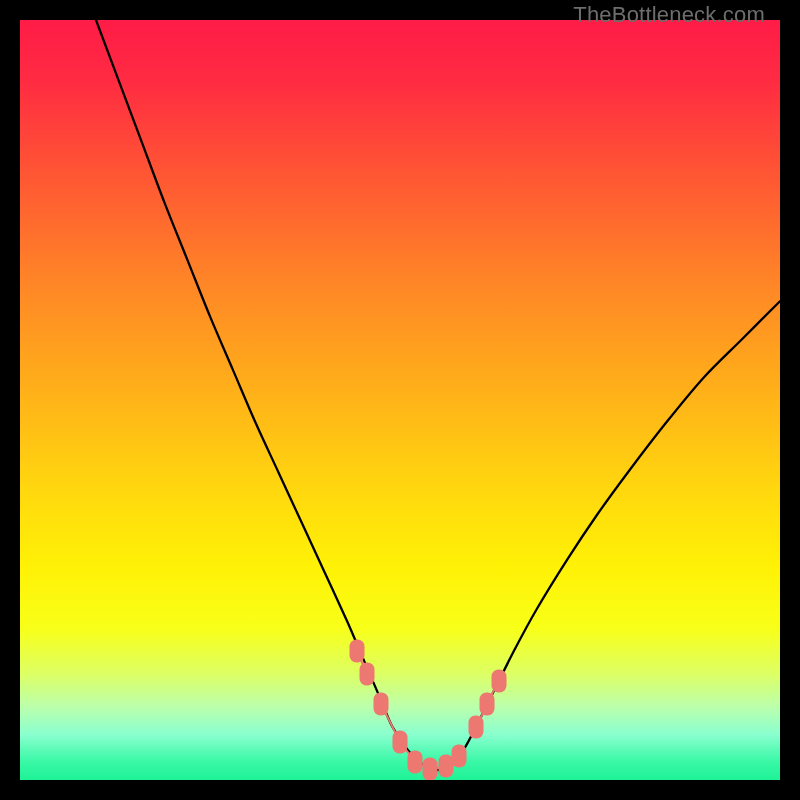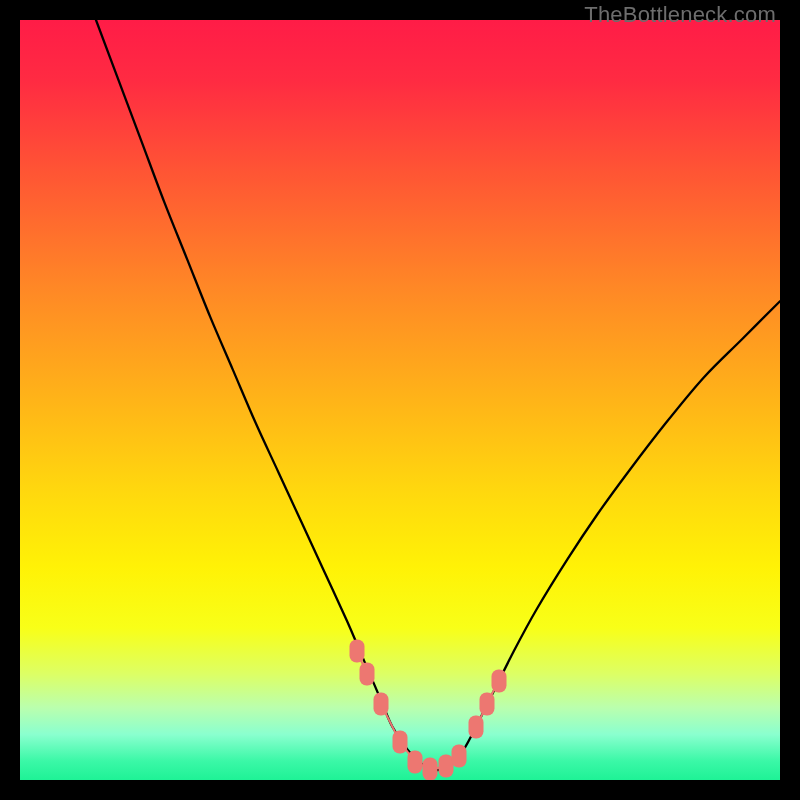--- a/index.html
+++ b/index.html
@@ -24,21 +24,21 @@
     height: 760px;
     overflow: hidden;
   }
   .gradient {
     position: absolute;
     inset: 0;
   }
   .watermark {
     position: absolute;
     top: 2px;
-    right: 24px;
+    right: 35px;
     color: #6d6d6d;
     font-size: 22px;
     font-weight: 500;
     letter-spacing: 0.2px;
     user-select: none;
   }
   .curve {
     position: absolute;
     inset: 0;
     pointer-events: none;

